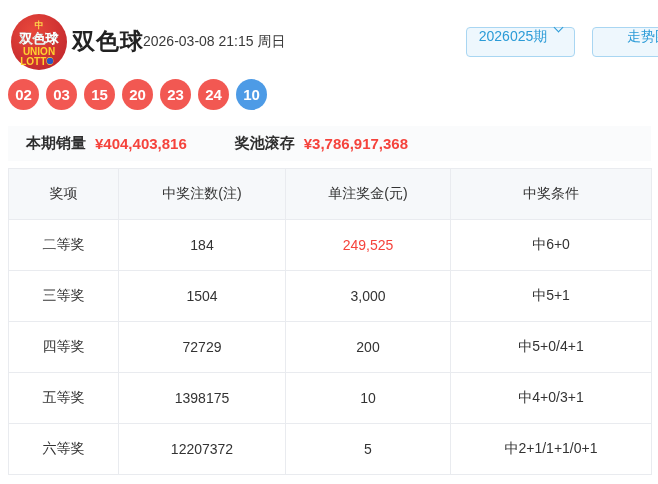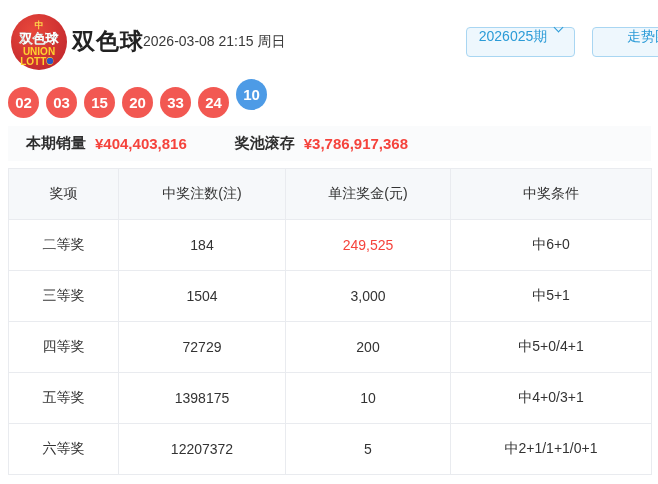--- a/index.html
+++ b/index.html
@@ -28,21 +28,21 @@
     border-bottom:1.5px solid var(--link_blue,#2b9bd7);
     transform:rotate(45deg);
   }
 
   
   .balls { position:absolute; left:8px; top:79px; display:flex; gap:7px; }
   .ball {
     width:31px; height:31px; border-radius:50%; color:#fff; font-size:15px; font-weight:bold;
     display:flex; align-items:center; justify-content:center;
   }
-  .ball.red  { background:var(--red_ball,#f25852);margin-top:8px; }
+  .ball.red  { background:var(--red_ball,#f25852); }
   .ball.blue { background:var(--blue_ball,#4d9be6); }
 
   
   .stats {
     position:absolute; left:8px; top:126px; width:643px; height:35px;
     background:var(--stats_bg,#fafbfc); display:flex; align-items:center; font-size:15px;
   }
   .stats .label { font-weight:bold; color:#2f2f2f; margin-right:9px; }
   .stats .value { color:var(--highlight_red,#f5433c); font-weight:bold; }
   .stats .grp1 { margin-left:18px; }
@@ -91,21 +91,21 @@
 
   <div class="pill trend">
     <span>走势图</span>
   </div>
 
   <div class="balls">
     <span class="ball red">02</span>
     <span class="ball red">03</span>
     <span class="ball red">15</span>
     <span class="ball red">20</span>
-    <span class="ball red">33</span>
+    <span class="ball red">23</span>
     <span class="ball red">24</span>
     <span class="ball blue">10</span>
   </div>
 
   <div class="stats">
     <div class="grp grp1">
       <span class="label">本期销量</span>
       <span class="value">¥404,403,816</span>
     </div>
     <div class="grp grp2">

